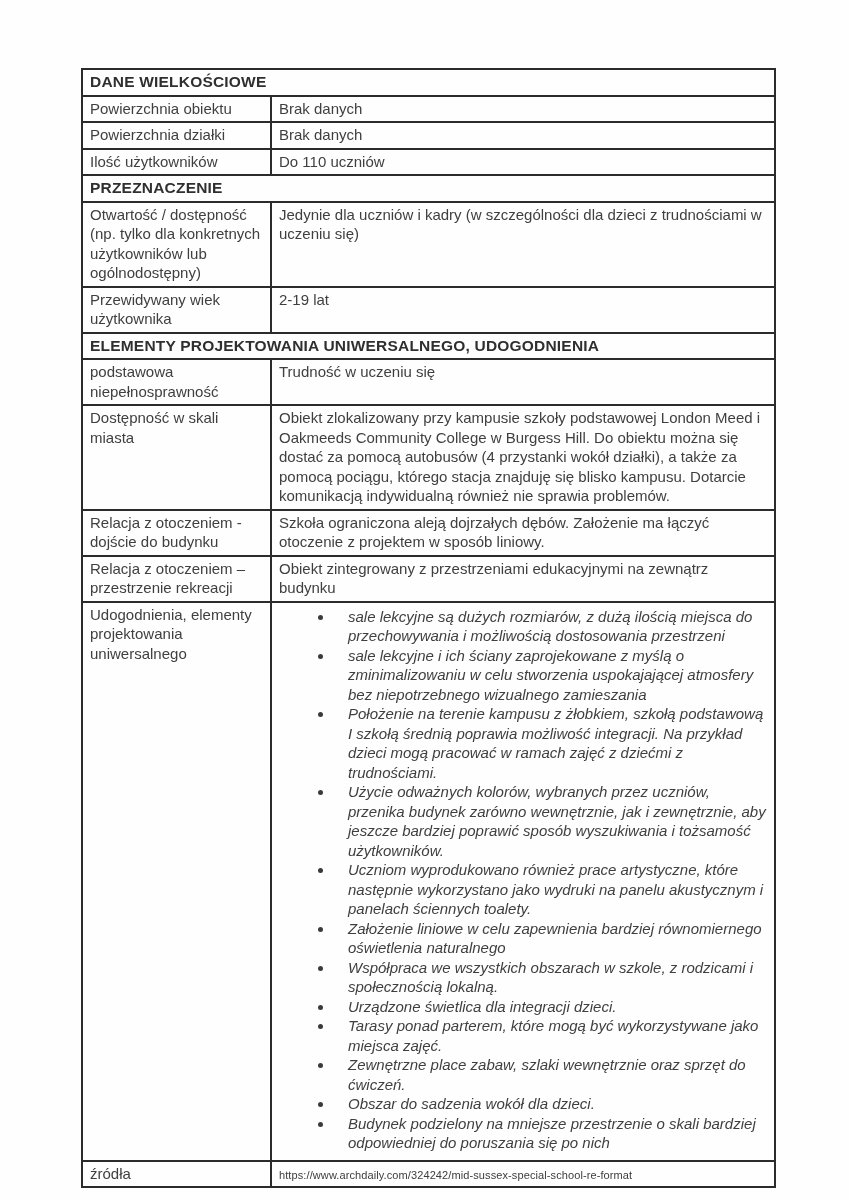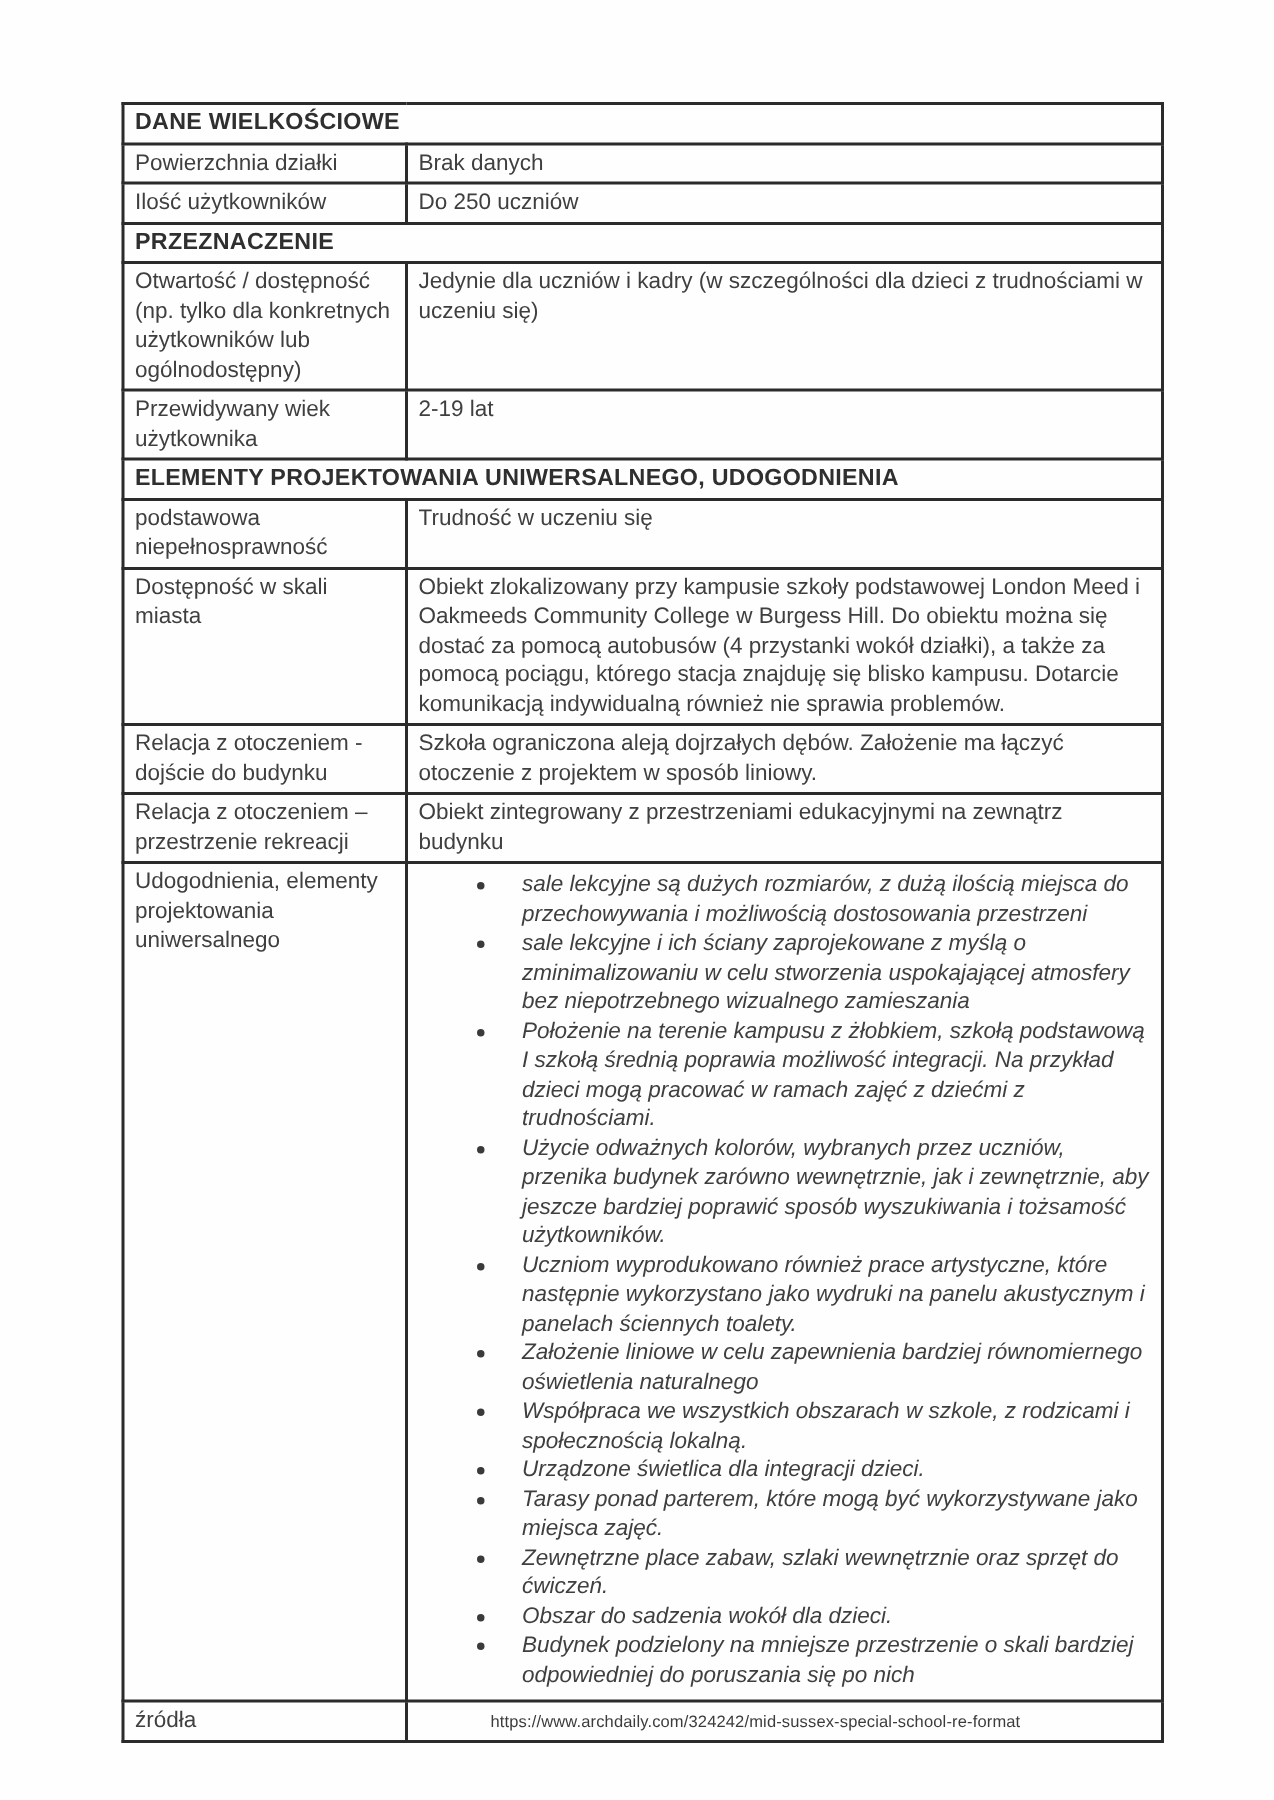--- a/index.html
+++ b/index.html
@@ -58,44 +58,47 @@
     background: #3a3a3a;
   }
   .small-url {
     font-size: 11px;
     line-height: 14px;
     color: #3c3c3c;
     display: inline-block;
     padding-top: 2px;
     letter-spacing: 0.1px;
     word-break: break-all;
-    margin-left: 48px;
   }
 </style>
 </head>
 <body>
 
 <div class="page">
   <table class="spec">
     <colgroup>
         <col class="c1">
         <col class="c2">
       </colgroup>
     <tbody>
 
       <tr>
         <td colspan="2" class="section-cell">DANE WIELKOŚCIOWE</td>
       </tr>
       <tr>
+        <td class="label-cell">Powierzchnia obiektu</td>
+        <td class="value-cell">Brak danych</td>
+      </tr>
+      <tr>
         <td class="label-cell">Powierzchnia działki</td>
         <td class="value-cell">Brak danych</td>
       </tr>
       <tr>
         <td class="label-cell">Ilość użytkowników</td>
-        <td class="value-cell">Do 250 uczniów</td>
+        <td class="value-cell">Do 110 uczniów</td>
       </tr>
 
       <tr>
         <td colspan="2" class="section-cell">PRZEZNACZENIE</td>
       </tr>
       <tr>
         <td class="label-cell">Otwartość / dostępność (np. tylko dla konkretnych użytkowników lub ogólnodostępny)</td>
         <td class="value-cell">Jedynie dla uczniów i kadry (w szczególności dla dzieci z trudnościami w uczeniu się)</td>
       </tr>
       <tr>

